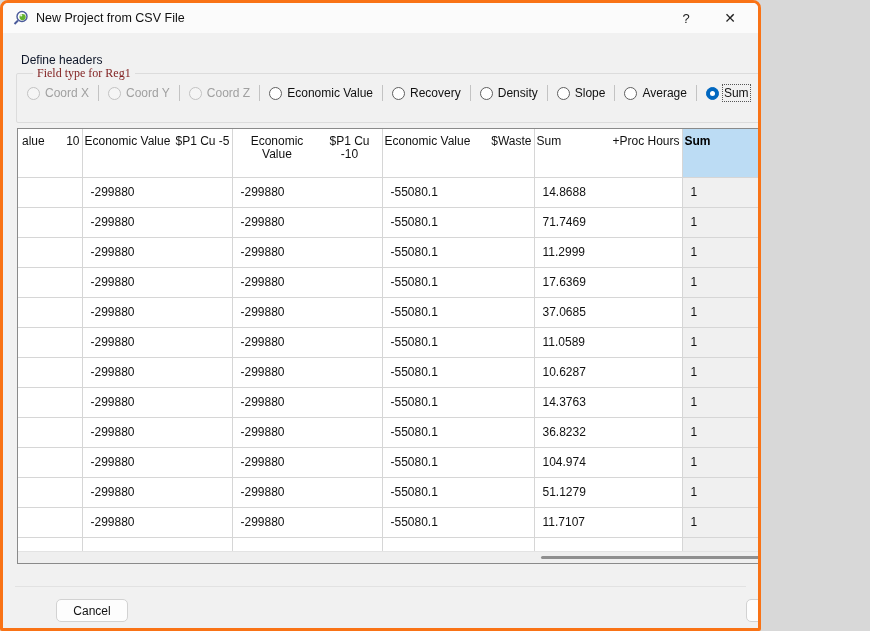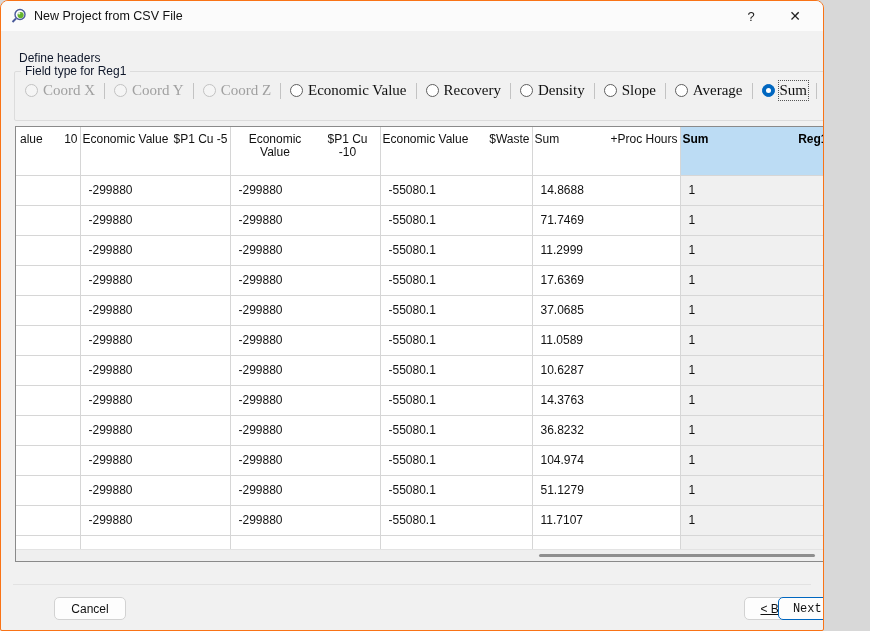--- a/index.html
+++ b/index.html
@@ -1,45 +1,45 @@
 <!DOCTYPE html>
 <html><head>
 <meta charset="utf-8">
 <style>
   * { margin:0; padding:0; box-sizing:border-box; }
   html,body { width:870px; height:631px; font-family:"Liberation Sans", sans-serif; }
   body { background:#d8d8d8; }
 
   .dialog {
-    position:relative; width:824px; height:631px;
-    background:#f1f1f1; border:1px solid #f97316;
+    position:relative; width:761px; height:631px;
+    background:#f1f1f1; border:3px solid #f97316;
     border-radius:8px 8px 2px 2px; overflow:hidden;
   }
 
   
   .titlebar { position:absolute; top:0; left:0; right:0; height:30px; background:#fbfbfb; }
   .app-icon { position:absolute; left:10px; top:7px; width:16px; height:16px; }
   .win-title { position:absolute; left:33px; top:0; line-height:30px; font-size:12.5px; color:#111; }
   .tb-btn {
     position:absolute; top:0; width:40px; height:30px; border:none; background:transparent;
     font-size:13px; color:#222; cursor:pointer; font-family:"Liberation Sans", sans-serif;
   }
   .tb-help { right:52px; }
   .tb-close { right:8px; font-size:14px; }
 
   
   .define-headers { position:absolute; left:18px; top:50px; font-size:12px; color:#0f172a; }
   fieldset.group {
     position:absolute; left:13px; top:63px; width:844px; height:57px;
     border:1px solid #dcdcdc; border-radius:2px; background:transparent;
   }
-  fieldset.group legend { margin-left:6px; padding:0 4px; font-size:12px; color:#0f172a; }
+  fieldset.group legend { margin-left:16px; padding:0 4px; font-size:12px; color:#7f1d1d;font-family:Liberation Serif, serif; }
   .radio-row { display:flex; align-items:center; gap:9px; padding:4px 0 0 10px; white-space:nowrap; }
   .vsep { width:1px; height:16px; background:#c3c3c3; flex:none; }
-  .radio-item { display:inline-flex; align-items:center; gap:5px; font-size:15px; color:#111; cursor:pointer; flex:none;font-family:Liberation Serif, serif; }
+  .radio-item { display:inline-flex; align-items:center; gap:5px; font-size:12px; color:#111; cursor:pointer; flex:none; }
   .radio-circle {
     width:13px; height:13px; border-radius:50%; border:1px solid #5f5f5f; background:#fff;
     display:inline-flex; align-items:center; justify-content:center; flex:none;
   }
   .radio-item.disabled { cursor:default; }
   .radio-item.disabled .radio-circle { border-color:#c2c2c2; background:#f5f5f5; }
   .radio-item.disabled .radio-label { color:#a0a0a0; }
   .radio-item.selected .radio-circle { background:#0067c0; border-color:#0067c0; }
   .radio-item.selected .radio-circle::after { content:''; width:5px; height:5px; border-radius:50%; background:#fff; }
   .radio-item.selected .radio-label { outline:1px dotted #555; outline-offset:1px; }

